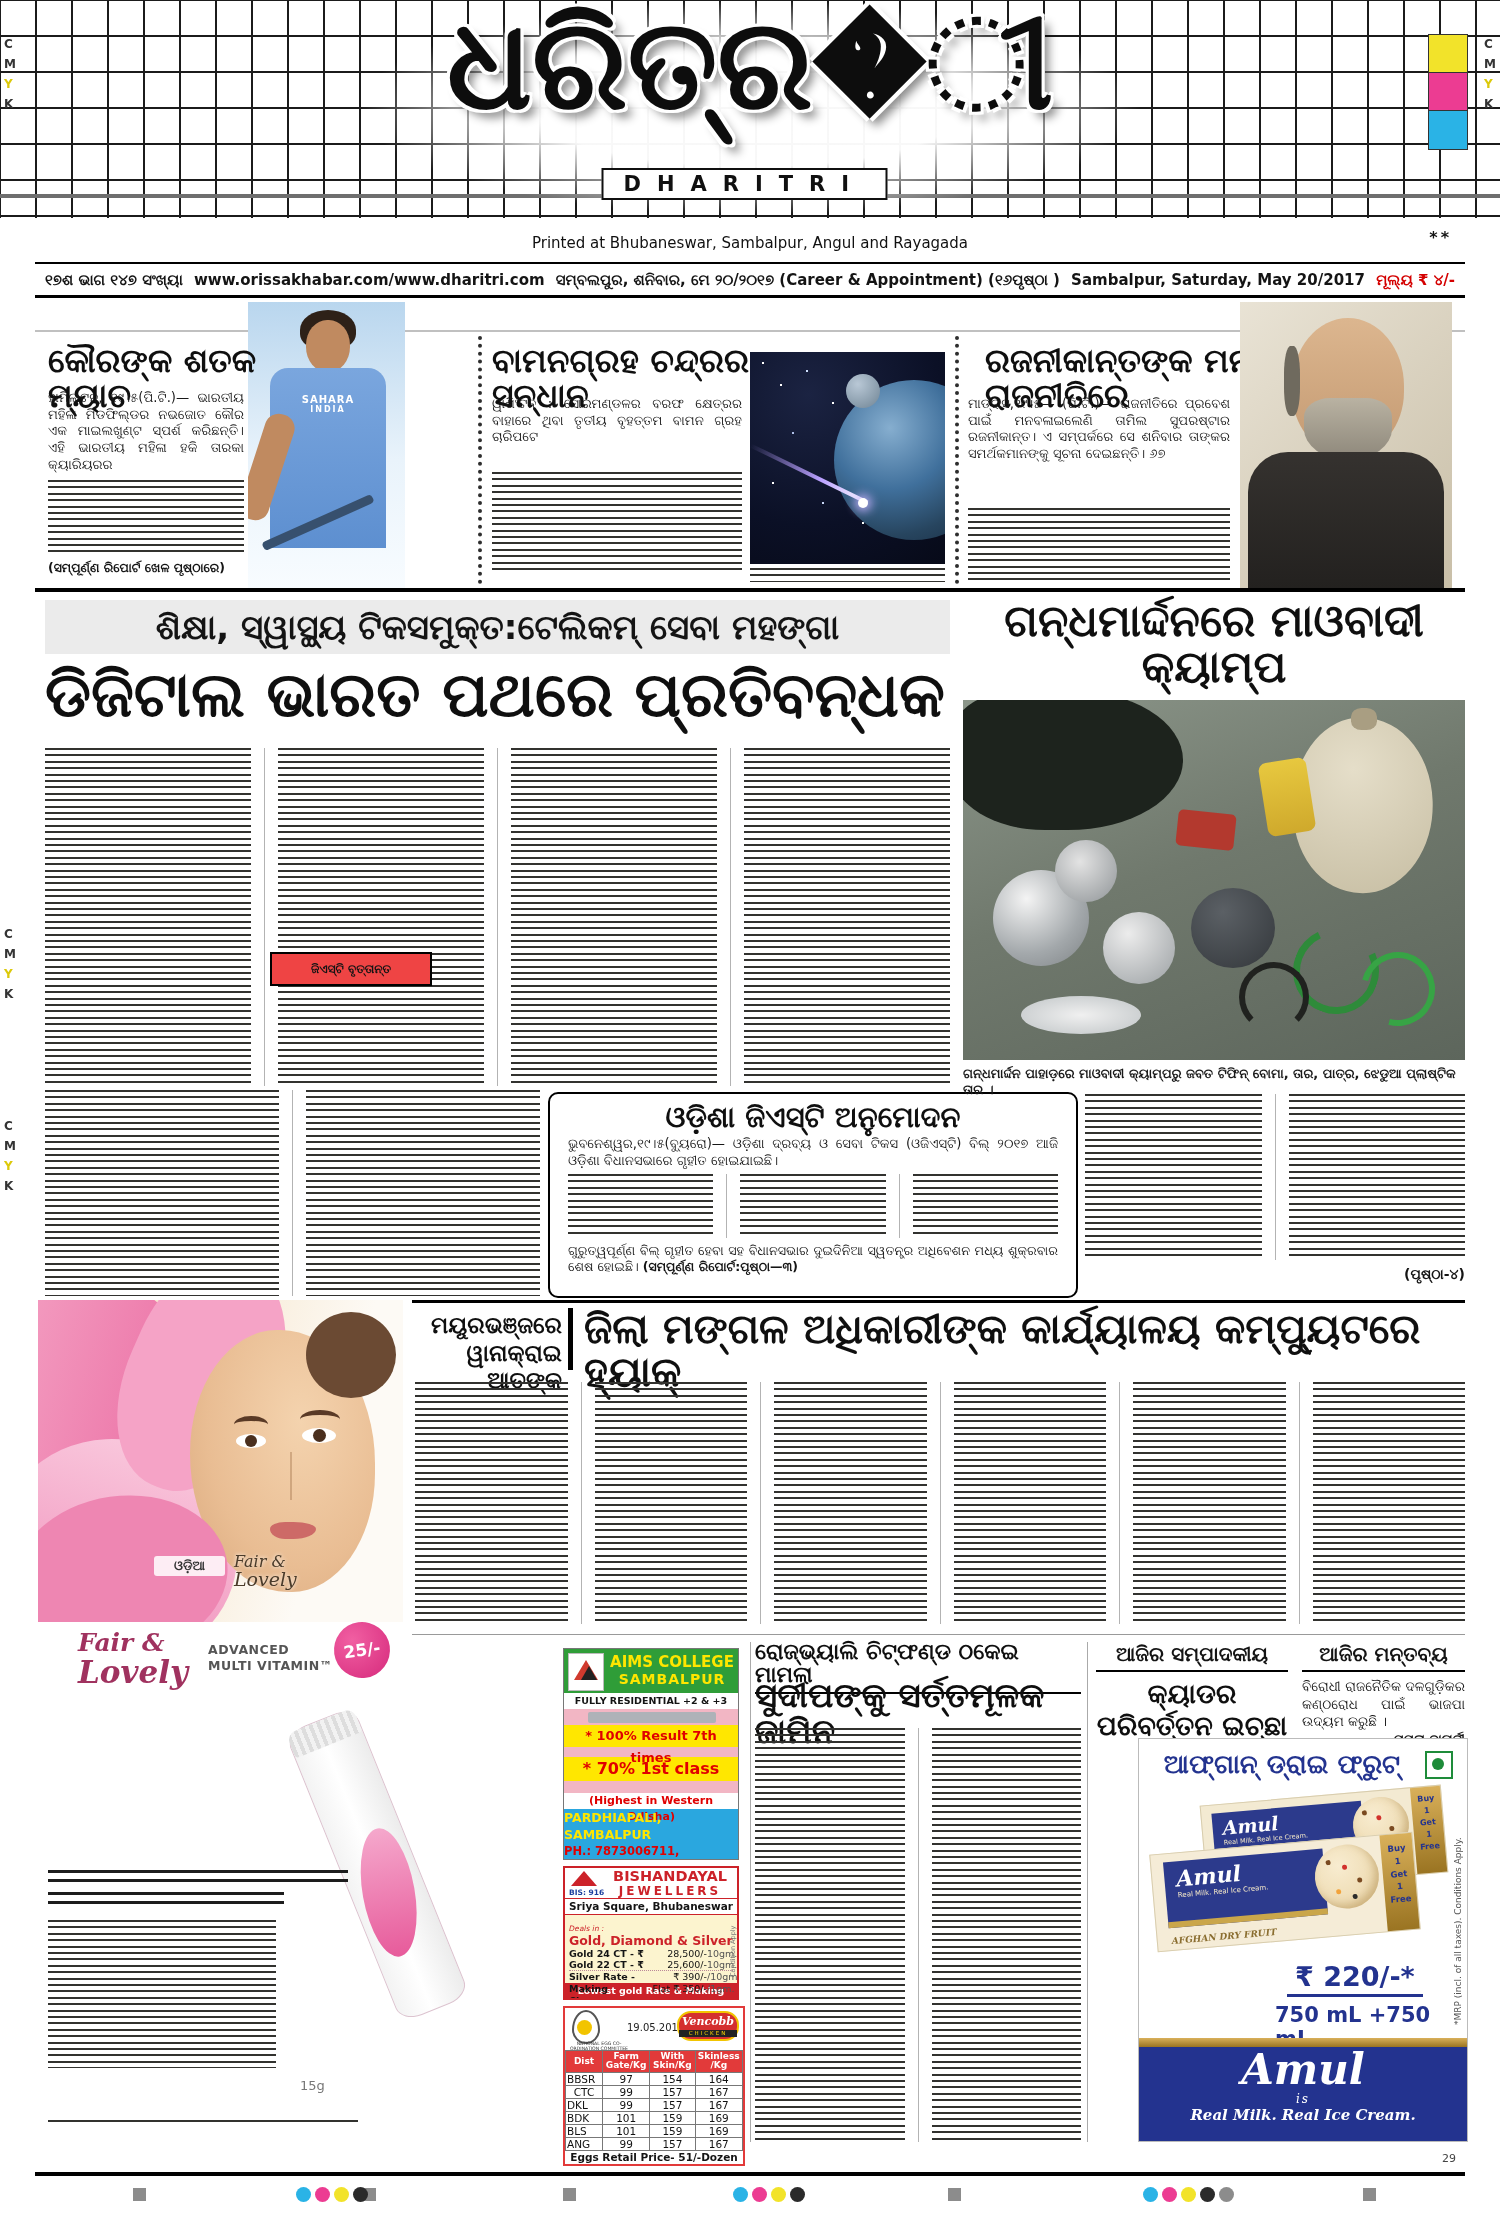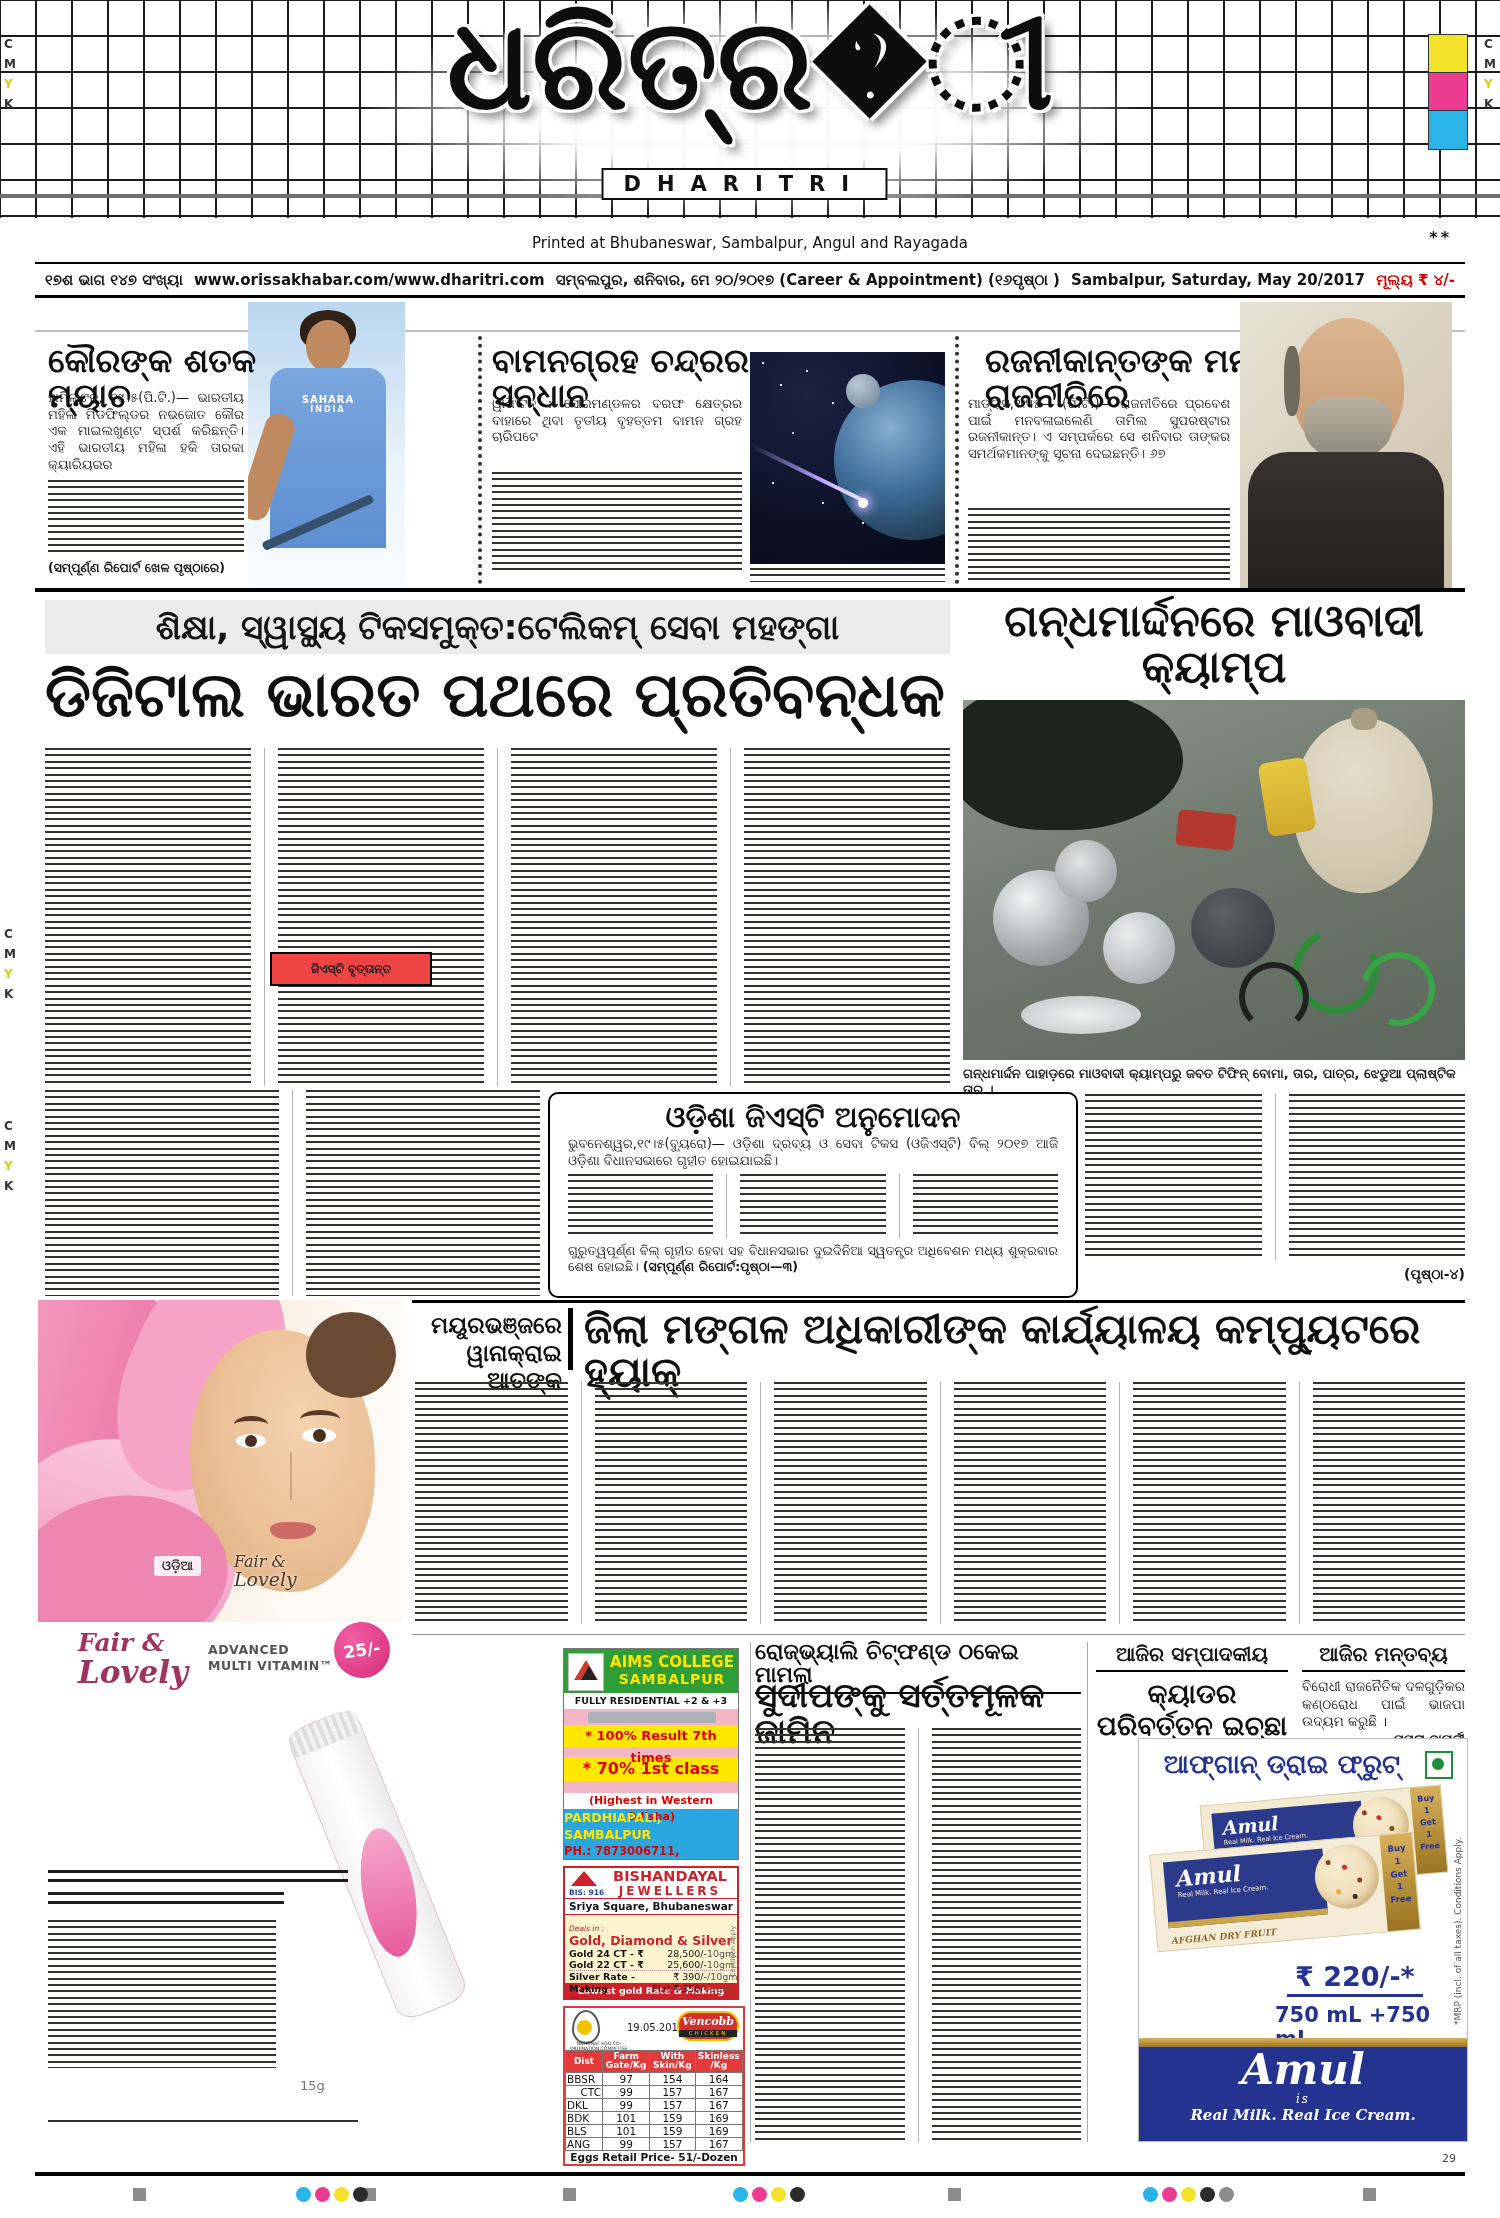--- a/index.html
+++ b/index.html
@@ -244,21 +244,21 @@
       <div class="abs" style="left:262px;top:110px;width:40px;height:14px;border-top:5px solid #5a3a26;border-radius:50%"></div>
       <div class="abs" style="left:198px;top:134px;width:30px;height:14px;background:#fff;border-radius:50%;overflow:hidden">
         <div style="position:absolute;left:9px;top:1px;width:12px;height:12px;border-radius:50%;background:#4a2f1e"></div>
       </div>
       <div class="abs" style="left:264px;top:128px;width:34px;height:15px;background:#fff;border-radius:50%;overflow:hidden">
         <div style="position:absolute;left:11px;top:1px;width:13px;height:13px;border-radius:50%;background:#4a2f1e"></div>
       </div>
       <div class="abs" style="left:244px;top:152px;width:8px;height:48px;border-right:2px solid rgba(150,100,60,.35)"></div>
       <div class="abs" style="left:232px;top:222px;width:46px;height:17px;background:#cd6a67;border-radius:40% 60% 60% 40% / 50% 50% 72% 72%"></div>
       <div class="abs" style="left:-24px;top:196px;width:214px;height:160px;background:#ee86b2;border-radius:50%;transform:rotate(-8deg)"></div>
-      <div class="abs" style="left:116px;top:256px;padding:2px 8px;background:rgba(255,255,255,.85);font-size:13px;font-weight:bold;color:#333;border-radius:3px">ଓଡ଼ିଆ</div>
+      <div class="abs" style="left:116px;top:256px;padding:2px 20px;background:rgba(255,255,255,.85);font-size:13px;font-weight:bold;color:#333;border-radius:3px">ଓଡ଼ିଆ</div>
       <div class="abs serifit" style="left:196px;top:254px;color:#4a3b2a;line-height:1;text-shadow:0 0 4px #fff">
         <div style="font-size:16px">Fair &amp;</div>
         <div style="font-size:19px">Lovely</div>
       </div>
     </div>
 
     <div class="abs serifit" style="left:40px;top:330px;color:#a0325f;line-height:1.05">
       <div style="font-size:25px;font-weight:bold">Fair &amp;</div>
       <div style="font-size:31px;font-weight:bold">Lovely</div>
     </div>
@@ -368,21 +368,21 @@
         <th>With Skin/Kg</th>
         <th>Skinless /Kg</th>
       </tr>
       <tr>
         <td style="text-align:left">BBSR</td>
         <td>97</td>
         <td>154</td>
         <td>164</td>
       </tr>
       <tr>
-        <td style="text-align:right">CTC</td>
+        <td style="text-align:center">CTC</td>
         <td>99</td>
         <td>157</td>
         <td>167</td>
       </tr>
       <tr>
         <td style="text-align:left">DKL</td>
         <td>99</td>
         <td>157</td>
         <td>167</td>
       </tr>

